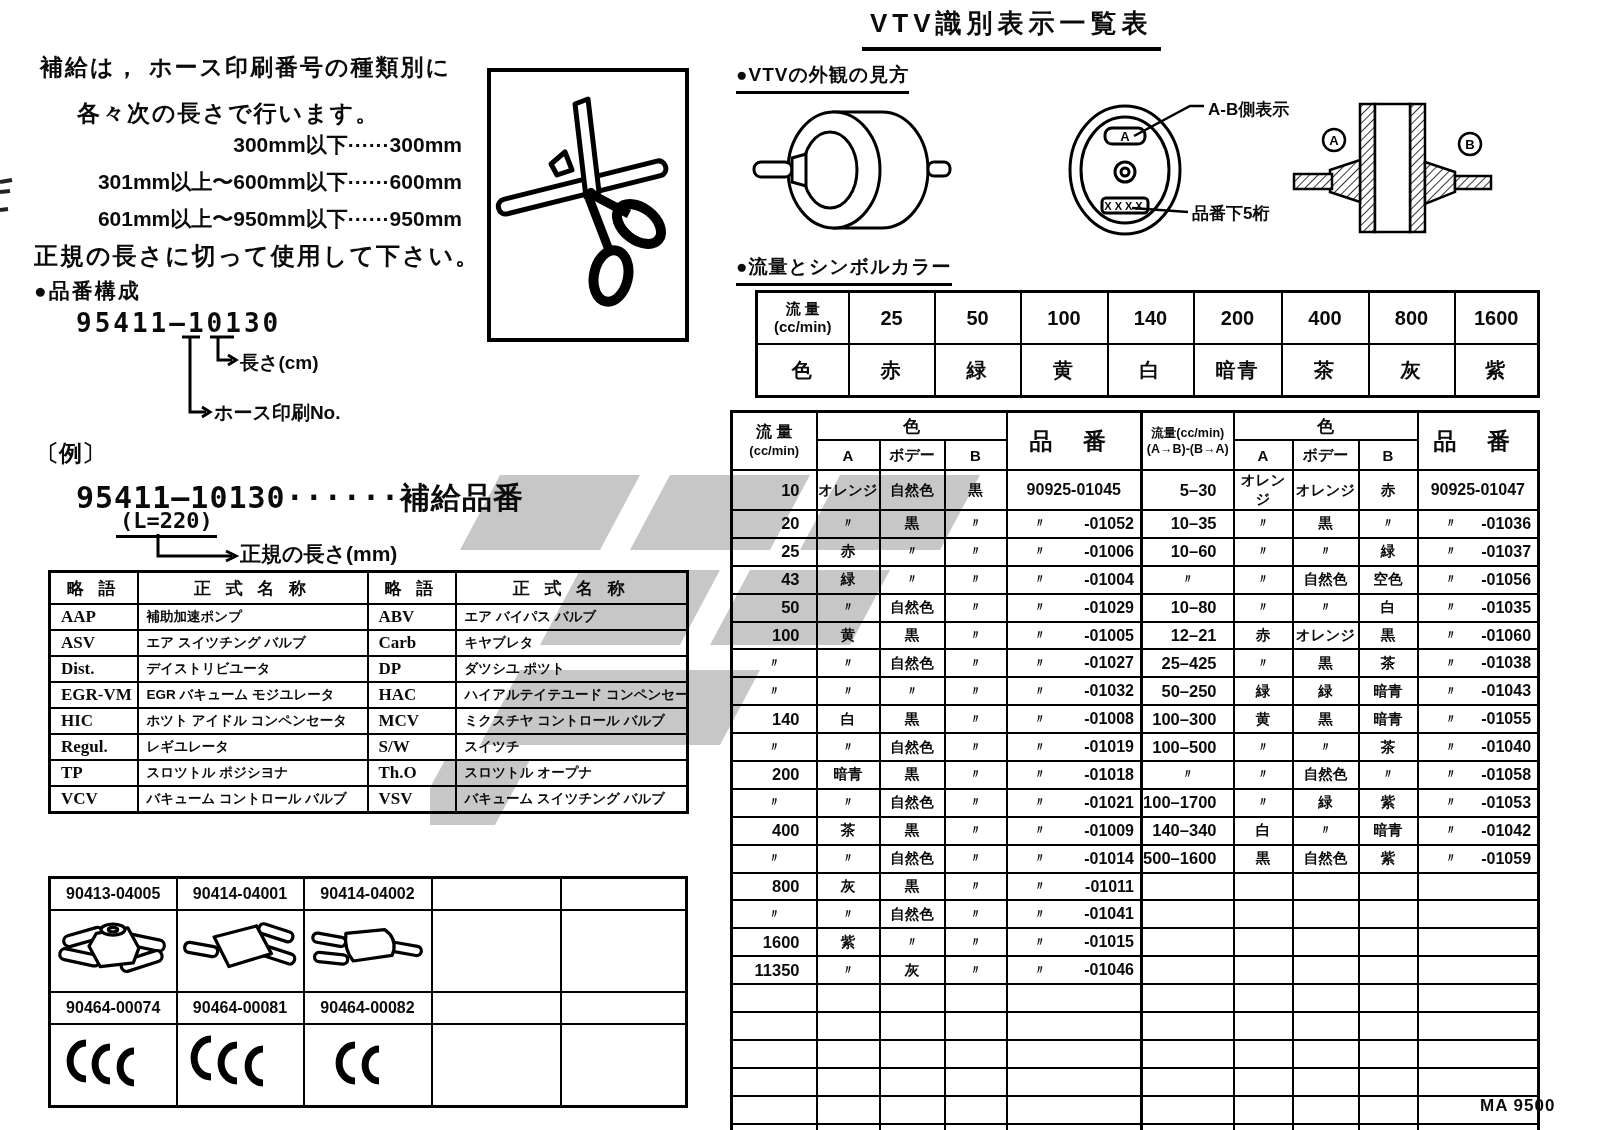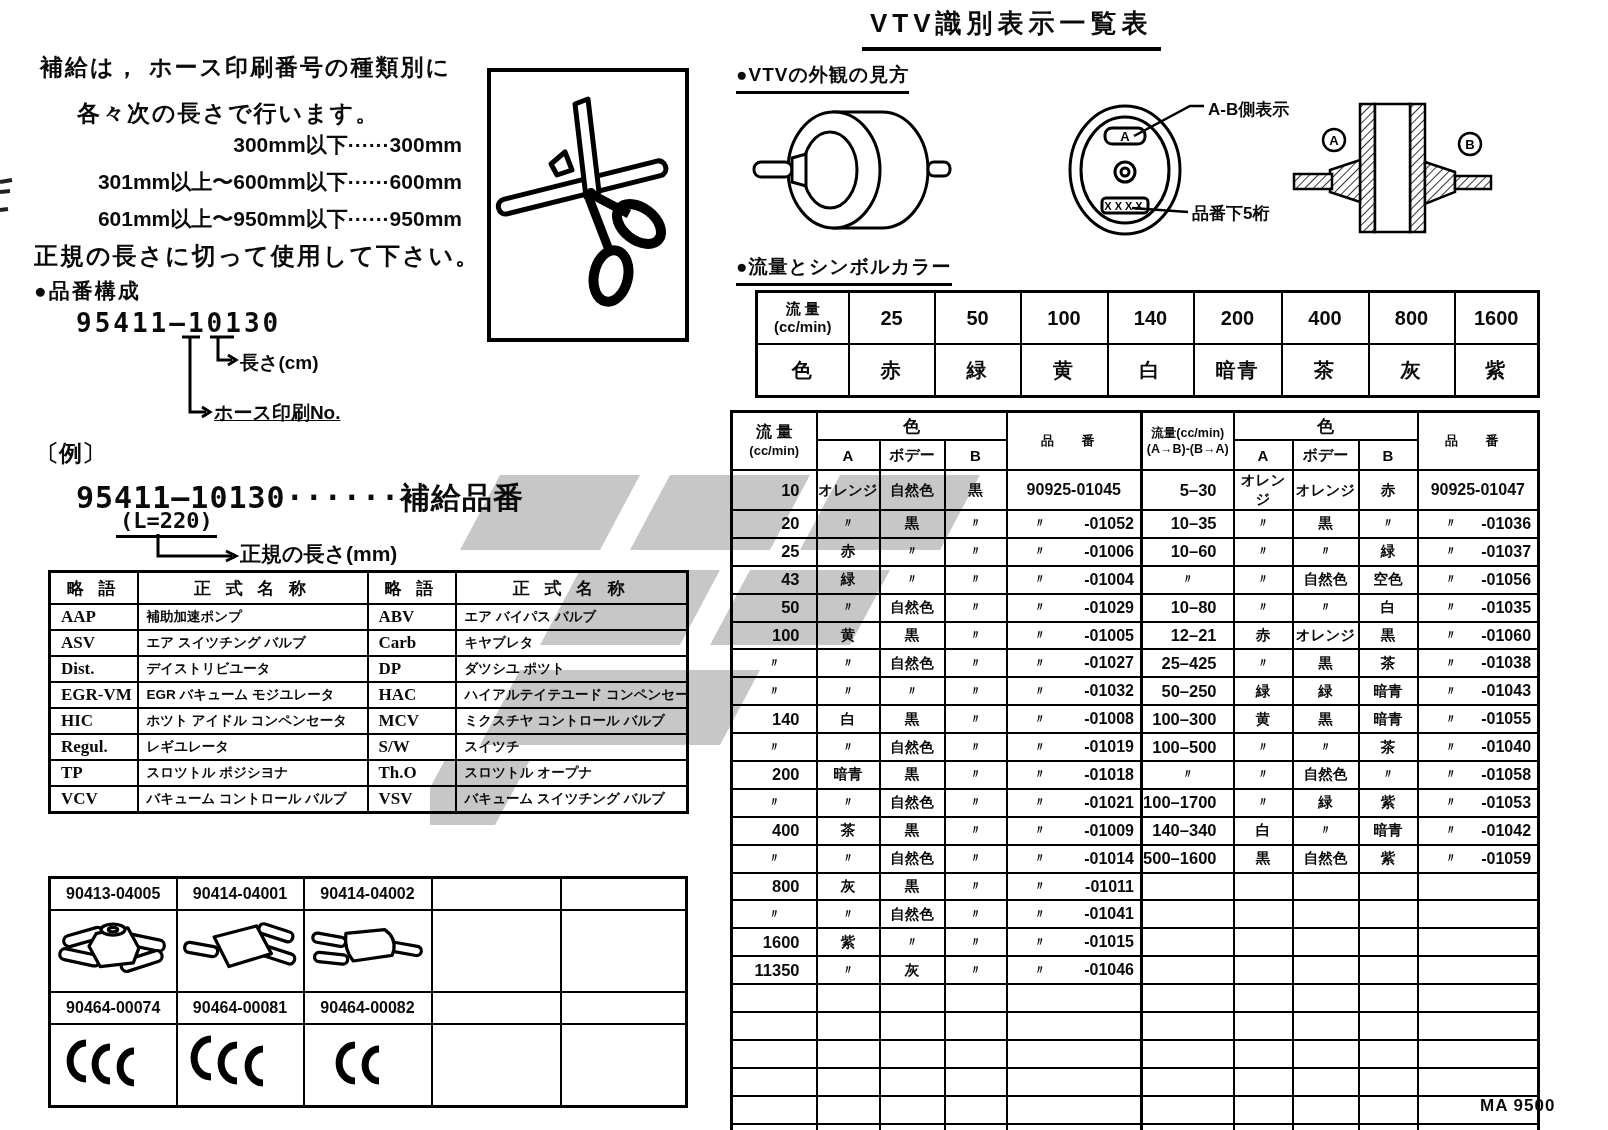--- a/index.html
+++ b/index.html
@@ -44,21 +44,21 @@
   .fc-head div{font-size:15px;font-weight:700;line-height:18px;}
   .fc-num{font-size:20px;font-weight:700;}
   .fc-kana{font-size:20px;font-weight:700;letter-spacing:2px;}
   
   #main-table th{text-align:center;vertical-align:middle;font-weight:700;}
   .th-color{font-size:17px;height:26px;}
   .th-sub{font-size:15px;height:28px;}
   .th-flow div{font-size:16px;line-height:19px;}
   .th-flow .sm{font-size:13px;font-weight:700;}
   .th-flow2 div{font-size:12.5px;line-height:16px;font-weight:700;}
-  .th-part{font-size:13px;letter-spacing:12px;}
+  .th-part{font-size:23px;letter-spacing:12px;}
   #main-table td{height:25.9px;vertical-align:middle;}
   .c-flow{font-size:16.5px;font-weight:700;text-align:right;padding-right:16px !important;}
   .c-color{font-size:14.5px;font-weight:600;text-align:center;}
   .c-part{font-size:16px;font-weight:700;}
   .part-flex{padding:0 6px 0 26px !important;}
   .part-flex .inner{display:flex;align-items:center;justify-content:space-between;width:100%;}
   .part-center{text-align:center;}
   .sd{font-size:12.5px !important;text-align:center !important;padding-right:0 !important;font-weight:600;}
   .ditto{font-size:12.5px;font-weight:600;}
   .half-divider{border-right:3px solid #000 !important;}
@@ -106,21 +106,21 @@
     <g stroke="#000" stroke-width="3" fill="none">
       <path d="M22 3 H40"></path>
         <path d="M30 3 V78 H46"></path>
         <path d="M42 73 L50 78 L42 83"></path>
       <path d="M50 3 H74"></path>
         <path d="M58 3 V26 H72"></path>
         <path d="M68 21 L76 26 L68 31"></path>
     </g>
   </svg>
   <div class="abs branchlabel" style="left:240px;top:350px;">長さ(cm)</div>
-  <div class="abs branchlabel" style="left:214px;top:400px;text-decoration:underline;">ホース印刷No.</div>
+  <div class="abs branchlabel" style="left:214px;top:400px;">ホース印刷No.</div>
 
   <div class="abs exhead" style="left:36px;top:438px;">〔例〕</div>
   <div class="abs exline" style="left:76px;top:478px;">95411—10130······補給品番</div>
   <div class="abs l220" style="left:116px;top:508px;">(L=220)</div>
 
   <svg class="abs" style="left:130px;top:534px;" width="120" height="36">
     <g stroke="#000" stroke-width="3" fill="none">
       <path d="M28 0 V22 H102"></path>
         <path d="M96 17 L106 22 L96 27"></path>
     </g>

